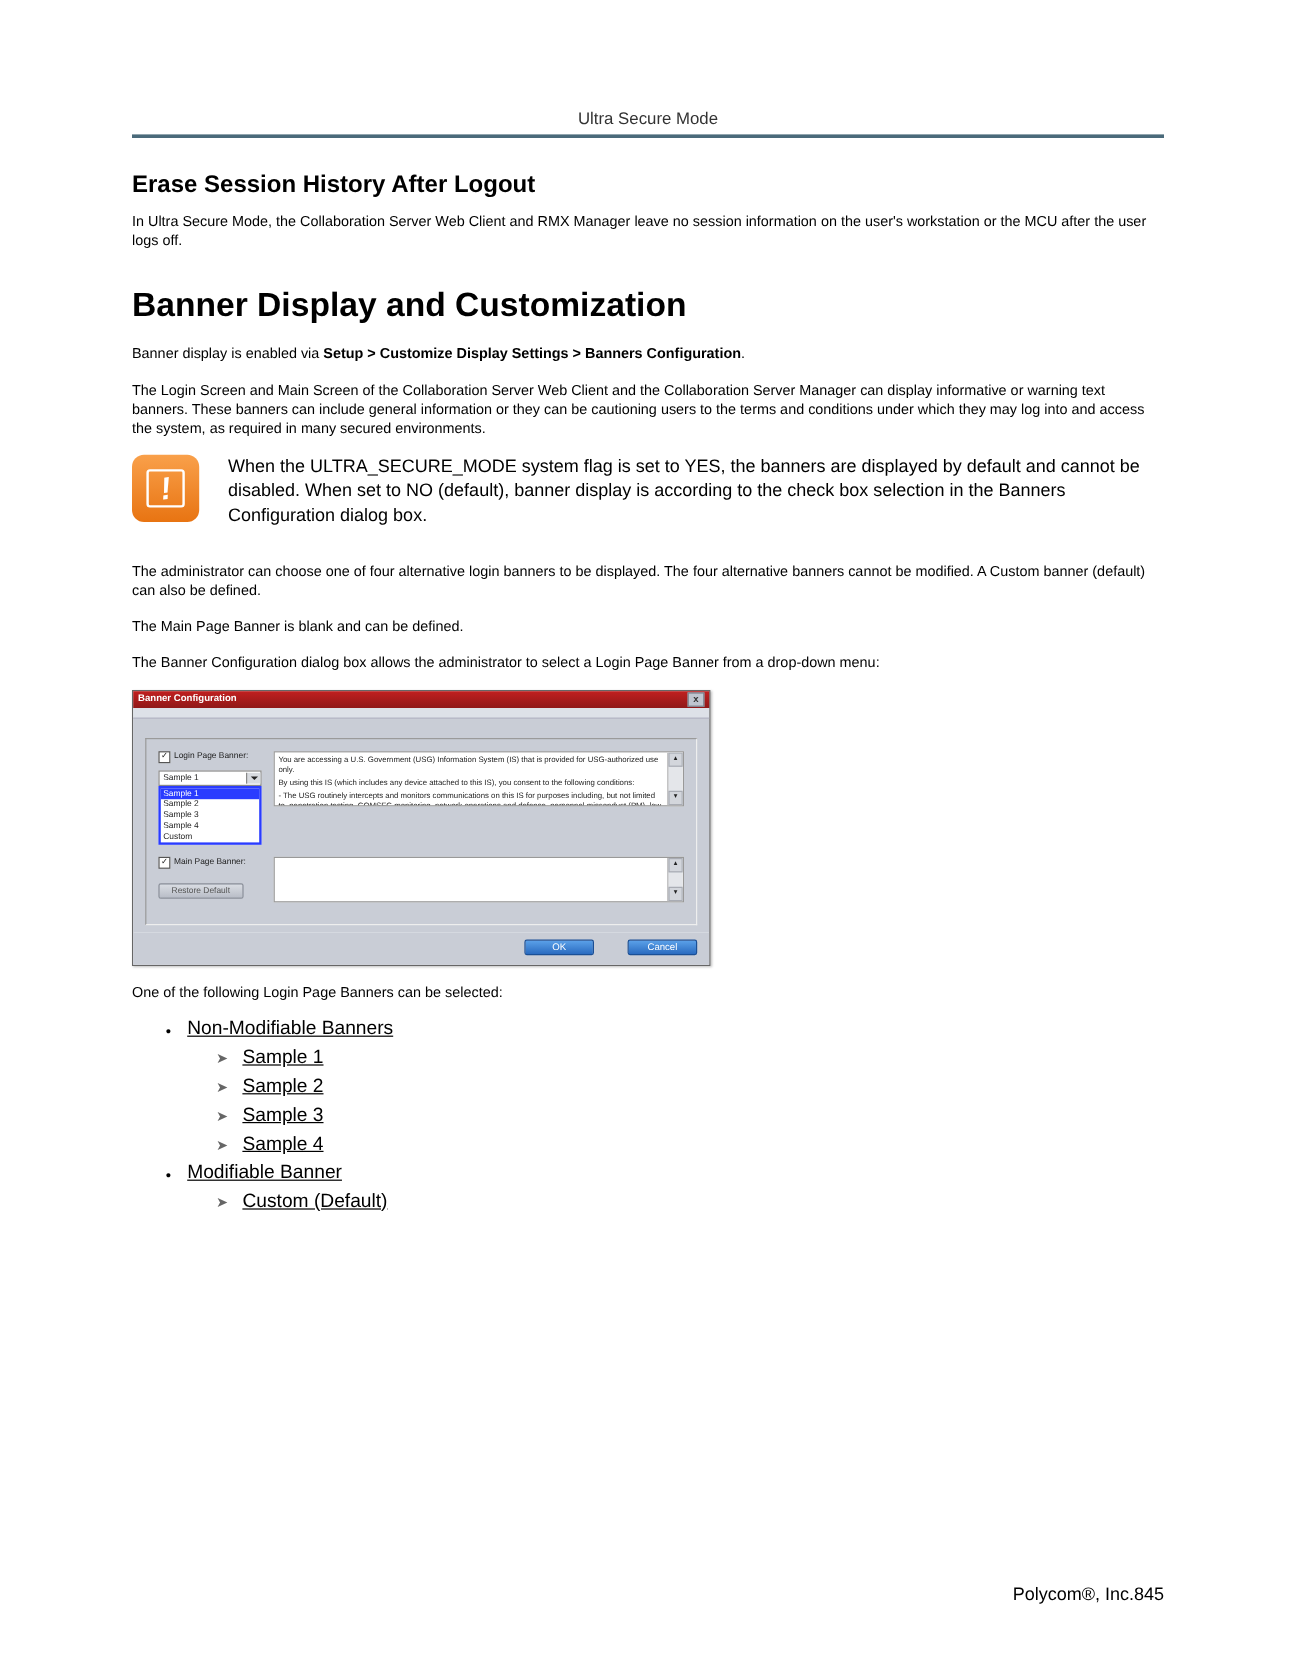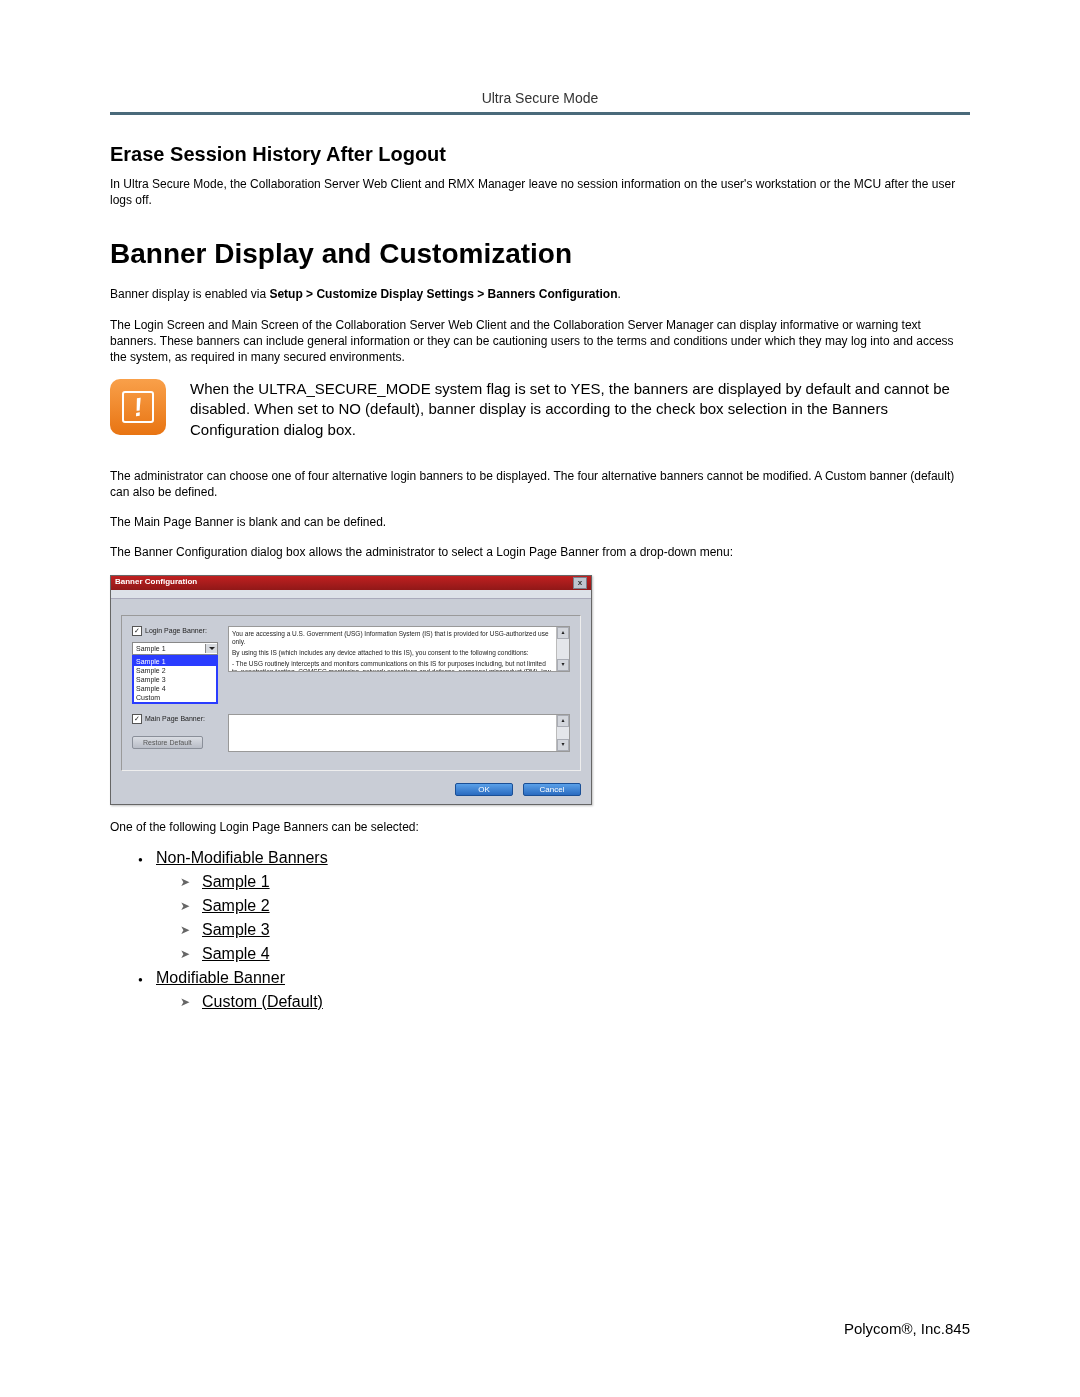--- a/index.html
+++ b/index.html
@@ -217,21 +217,21 @@
     border: 1px solid #8a8f99;
     border-radius: 2px;
     font-size: 7px;
     padding: 2px 10px;
     color: #555;
   }
   .dlg-footer {
     background: #c9cdd6;
     display: flex;
     justify-content: flex-end;
-    gap: 10px;
+    gap: 28px;
     padding: 6px 10px 8px 10px;
   }
   .dlg-btn {
     background: linear-gradient(#5aa0e8, #2a6bc0);
     color: #fff;
     border: 1px solid #1a4f96;
     border-radius: 2px;
     width: 56px;
     text-align: center;
     font-size: 8px;

